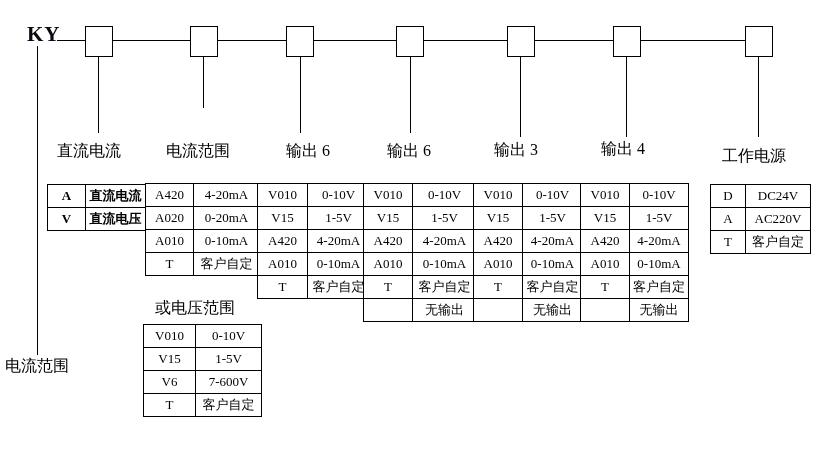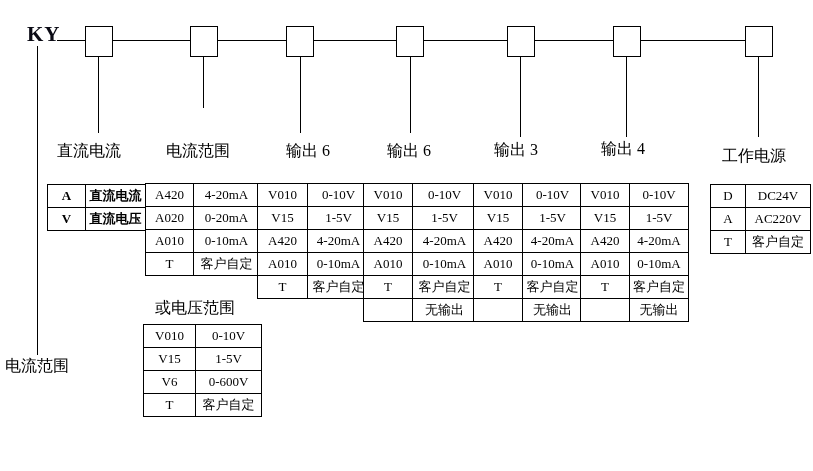--- a/index.html
+++ b/index.html
@@ -235,21 +235,21 @@
         <tr>
           <td style="width:47px">V010</td>
           <td style="width:61px">0-10V</td>
         </tr>
     <tr>
           <td>V15</td>
           <td>1-5V</td>
         </tr>
     <tr>
           <td>V6</td>
-          <td>0-600V</td>
+          <td>7-600V</td>
         </tr>
     <tr>
           <td>T</td>
           <td>客户自定</td>
         </tr>
   </tbody>
     </table>
 
 </div>
 

